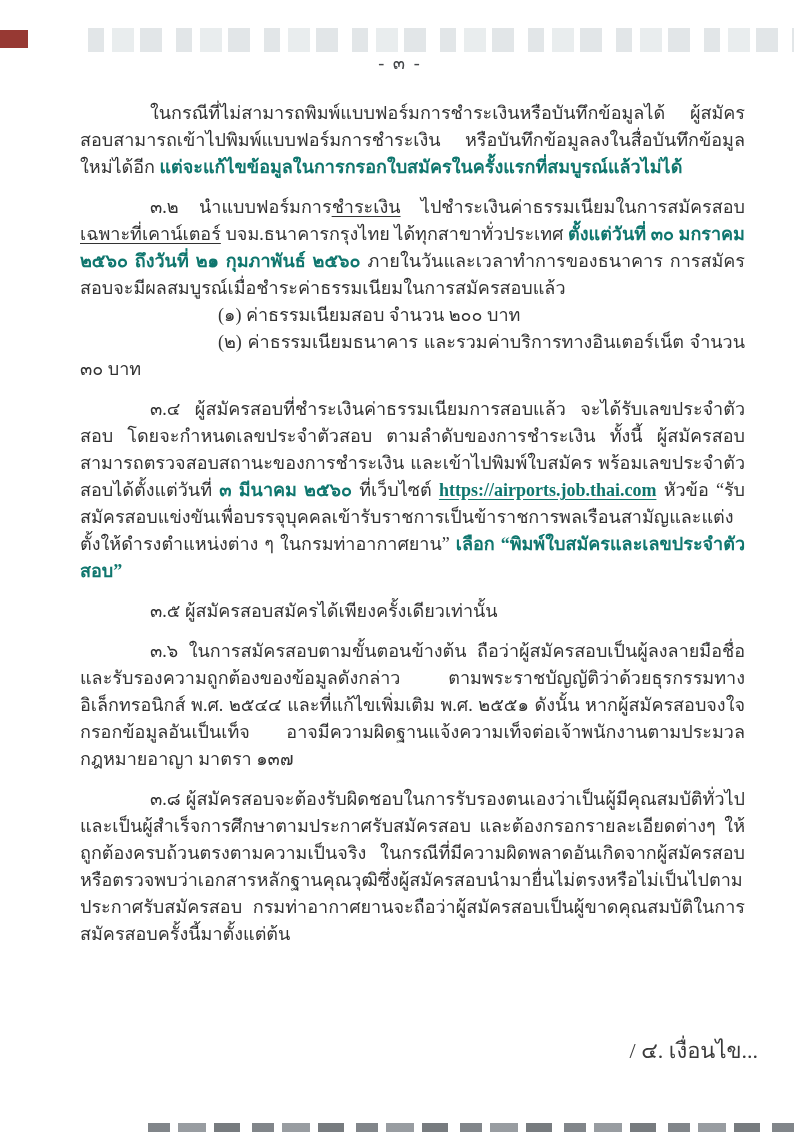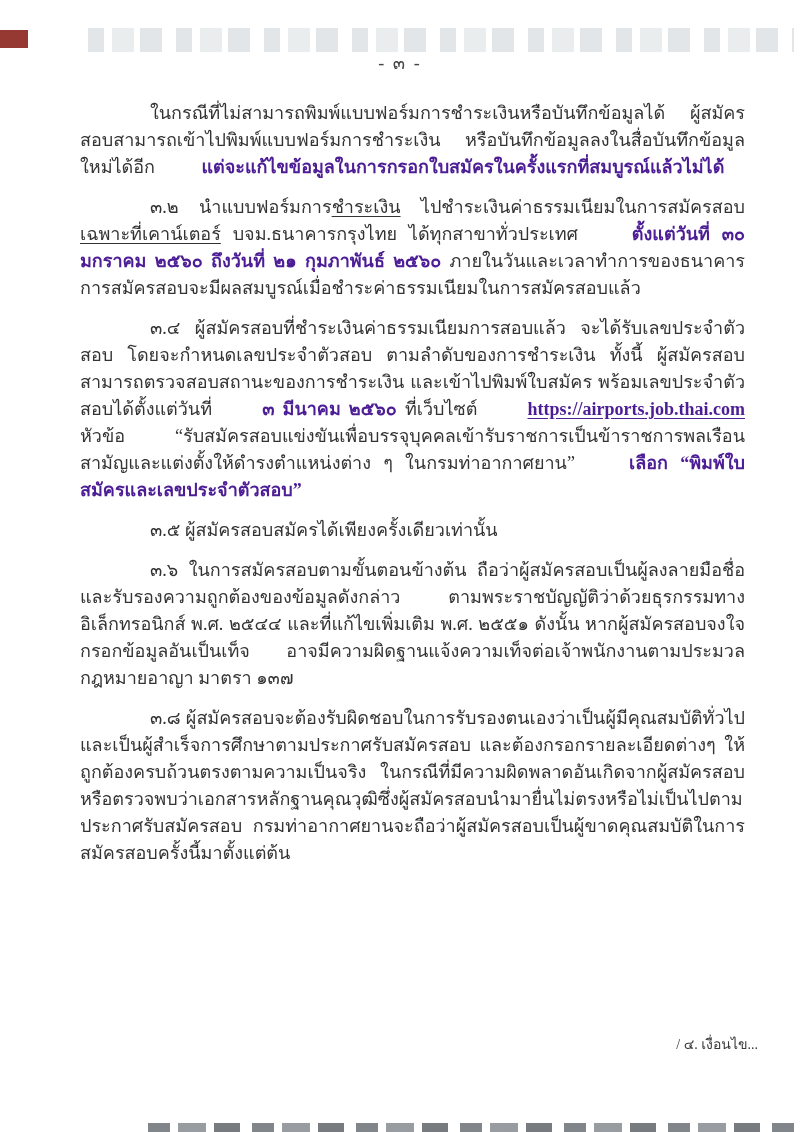--- a/index.html
+++ b/index.html
@@ -63,44 +63,46 @@
     line-height: 27px;
     text-align: justify;
   }
 
   .para { margin: 0; }
   .para.gap { margin-top: 13px; }
   .indent-section { text-indent: 70px; }
   .indent-deep { text-indent: 138px; }
   .indent-note { text-indent: 117px; }
 
-  .bold { font-weight: bold; color: #4c1d95; margin-left: 42px; }
+  .bold { font-weight: bold; color: #0f766e; }
   .underline { text-decoration: underline; text-underline-offset: 3px; }
 
   .continuation {
     position: absolute;
     top: 1033px;
     right: 42px;
-    font-size: 14px;
+    font-size: 22px;
     color: #3a3a3a;
   }
 </style>
 </head>
 <body>
 
 <div class="page">
 
   <div class="ghost-top"></div>
   <div class="red-mark"></div>
 
   <div class="page-number">- ๓ -</div>
 
   <div class="doc-body">
       <p class="para indent-section"><span>ในกรณีที่ไม่สามารถพิมพ์แบบฟอร์มการชำระเงินหรือบันทึกข้อมูลได้ ผู้สมัครสอบสามารถเข้าไปพิมพ์แบบฟอร์มการชำระเงิน หรือบันทึกข้อมูลลงในสื่อบันทึกข้อมูลใหม่ได้อีก </span><span class="bold">แต่จะแก้ไขข้อมูลในการกรอกใบสมัครในครั้งแรกที่สมบูรณ์แล้วไม่ได้</span></p>
       <p class="para indent-section gap"><span>๓.๒ นำแบบฟอร์มการ</span><span class="underline">ชำระเงิน</span><span> ไปชำระเงินค่าธรรมเนียมในการสมัครสอบ </span><span class="underline">เฉพาะที่เคาน์เตอร์</span><span> บจม.ธนาคารกรุงไทย ได้ทุกสาขาทั่วประเทศ </span><span class="bold">ตั้งแต่วันที่ ๓๐ มกราคม ๒๕๖๐ ถึงวันที่ ๒๑ กุมภาพันธ์ ๒๕๖๐</span><span> ภายในวันและเวลาทำการของธนาคาร การสมัครสอบจะมีผลสมบูรณ์เมื่อชำระค่าธรรมเนียมในการสมัครสอบแล้ว</span></p>
+      <p class="para indent-deep"><span>(๑) ค่าธรรมเนียมสอบ จำนวน ๒๐๐ บาท</span></p>
+      <p class="para indent-deep"><span>(๒) ค่าธรรมเนียมธนาคาร และรวมค่าบริการทางอินเตอร์เน็ต จำนวน ๓๐ บาท</span></p>
       <p class="para indent-section gap"><span>๓.๔ ผู้สมัครสอบที่ชำระเงินค่าธรรมเนียมการสอบแล้ว จะได้รับเลขประจำตัวสอบ โดยจะกำหนดเลขประจำตัวสอบ ตามลำดับของการชำระเงิน ทั้งนี้ ผู้สมัครสอบสามารถตรวจสอบสถานะของการชำระเงิน และเข้าไปพิมพ์ใบสมัคร พร้อมเลขประจำตัวสอบได้ตั้งแต่วันที่ </span><span class="bold">๓ มีนาคม ๒๕๖๐</span><span> ที่เว็บไซต์ </span><span class="bold underline">https://airports.job.thai.com</span><span> หัวข้อ “รับสมัครสอบแข่งขันเพื่อบรรจุบุคคลเข้ารับราชการเป็นข้าราชการพลเรือนสามัญและแต่งตั้งให้ดำรงตำแหน่งต่าง ๆ ในกรมท่าอากาศยาน” </span><span class="bold">เลือก “พิมพ์ใบสมัครและเลขประจำตัวสอบ”</span></p>
       <p class="para indent-section gap"><span>๓.๕ ผู้สมัครสอบสมัครได้เพียงครั้งเดียวเท่านั้น</span></p>
       <p class="para indent-section gap"><span>๓.๖ ในการสมัครสอบตามขั้นตอนข้างต้น ถือว่าผู้สมัครสอบเป็นผู้ลงลายมือชื่อและรับรองความถูกต้องของข้อมูลดังกล่าว ตามพระราชบัญญัติว่าด้วยธุรกรรมทางอิเล็กทรอนิกส์ พ.ศ. ๒๕๔๔ และที่แก้ไขเพิ่มเติม พ.ศ. ๒๕๕๑ ดังนั้น หากผู้สมัครสอบจงใจกรอกข้อมูลอันเป็นเท็จ อาจมีความผิดฐานแจ้งความเท็จต่อเจ้าพนักงานตามประมวลกฎหมายอาญา มาตรา ๑๓๗</span></p>
       <p class="para indent-section gap"><span>๓.๘ ผู้สมัครสอบจะต้องรับผิดชอบในการรับรองตนเองว่าเป็นผู้มีคุณสมบัติทั่วไป และเป็นผู้สำเร็จการศึกษาตามประกาศรับสมัครสอบ และต้องกรอกรายละเอียดต่างๆ ให้ถูกต้องครบถ้วนตรงตามความเป็นจริง ในกรณีที่มีความผิดพลาดอันเกิดจากผู้สมัครสอบ หรือตรวจพบว่าเอกสารหลักฐานคุณวุฒิซึ่งผู้สมัครสอบนำมายื่นไม่ตรงหรือไม่เป็นไปตามประกาศรับสมัครสอบ กรมท่าอากาศยานจะถือว่าผู้สมัครสอบเป็นผู้ขาดคุณสมบัติในการสมัครสอบครั้งนี้มาตั้งแต่ต้น</span></p>
     </div>
 
   <div class="continuation">/ ๔. เงื่อนไข...</div>
 
   <div class="ghost-bottom"></div>
 

